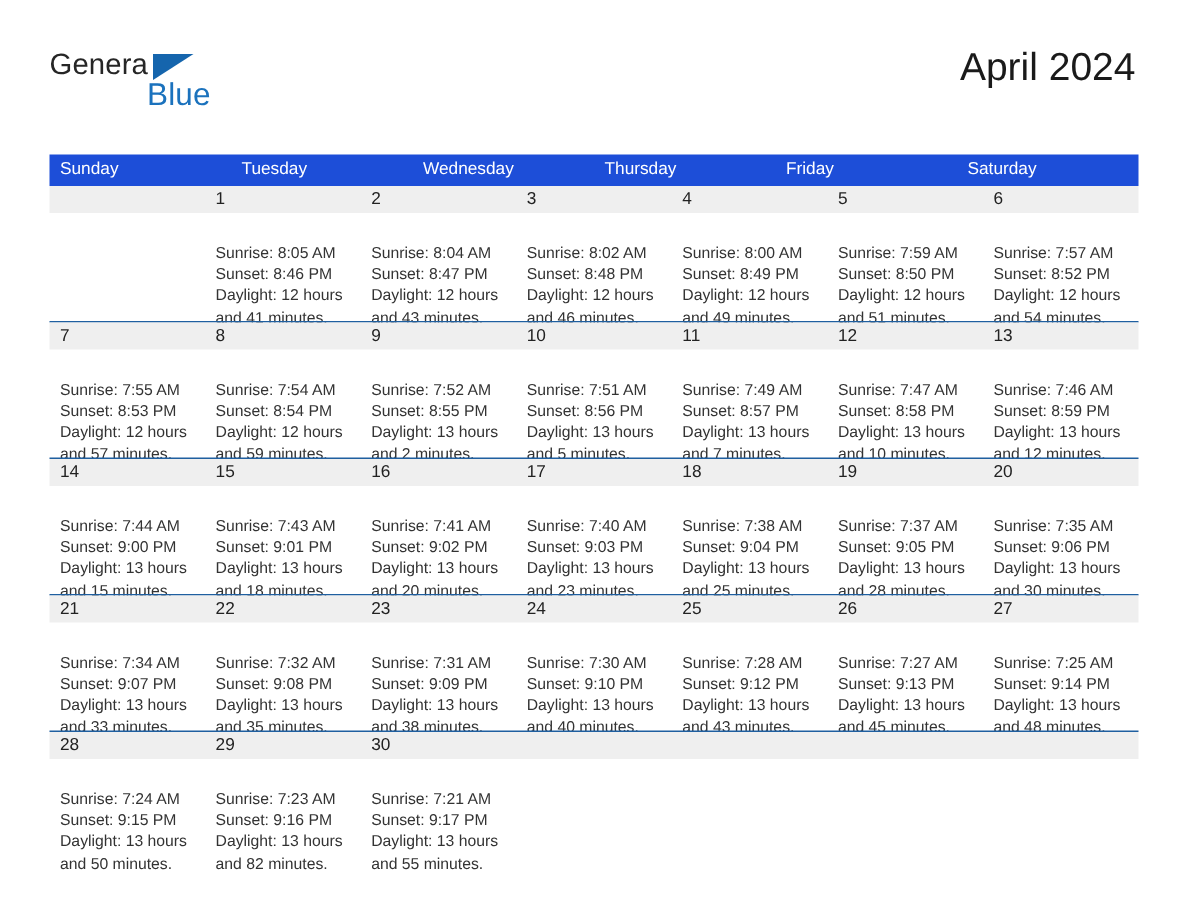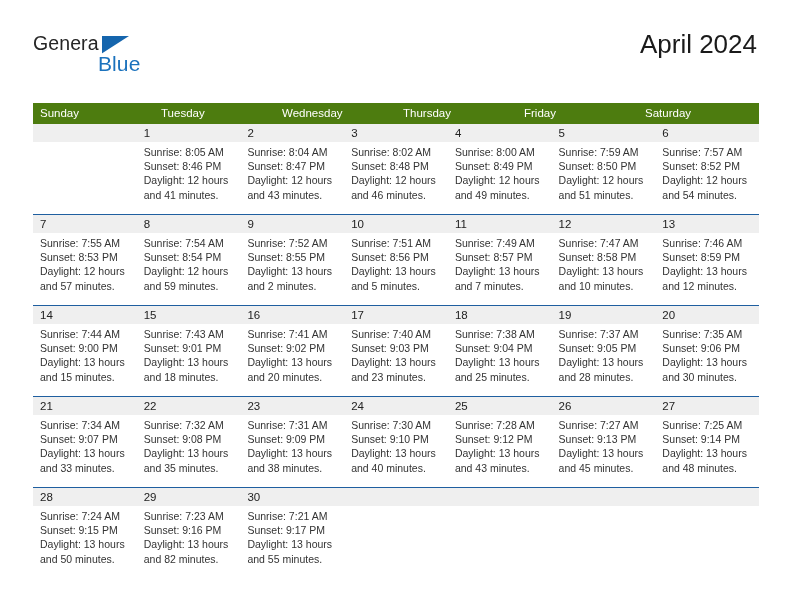--- a/index.html
+++ b/index.html
@@ -94,21 +94,21 @@
 
   
   .calendar {
     position: absolute;
     left: 33px;
     top: 103px;
     width: 726px;
   }
   .weekdays {
     display: flex;
-    background: #4d7c0f;
+    background: #1d4ed8;
     height: 21px;
   }
   .weekday {
     flex: 1 1 0;
     color: #ffffff;
     font-size: 11.5px;
     line-height: 21px;
     padding-left: 7px;
     box-sizing: border-box;
     white-space: nowrap;
@@ -140,21 +140,21 @@
     padding: 0 6px 0 7px;
     position: relative;
   }
   .day-num {
     font-size: 11.5px;
     color: #222222;
     line-height: 18px;
     height: 18px;
   }
   .day-lines {
-    margin-top: 3px;
+    margin-top: 20px;
   }
   .day-line {
     font-size: 10.5px;
     color: #333333;
     line-height: 14.2px;
     white-space: nowrap;
   }
   .day.empty .day-num { visibility: hidden; }
 </style>
 </head>

